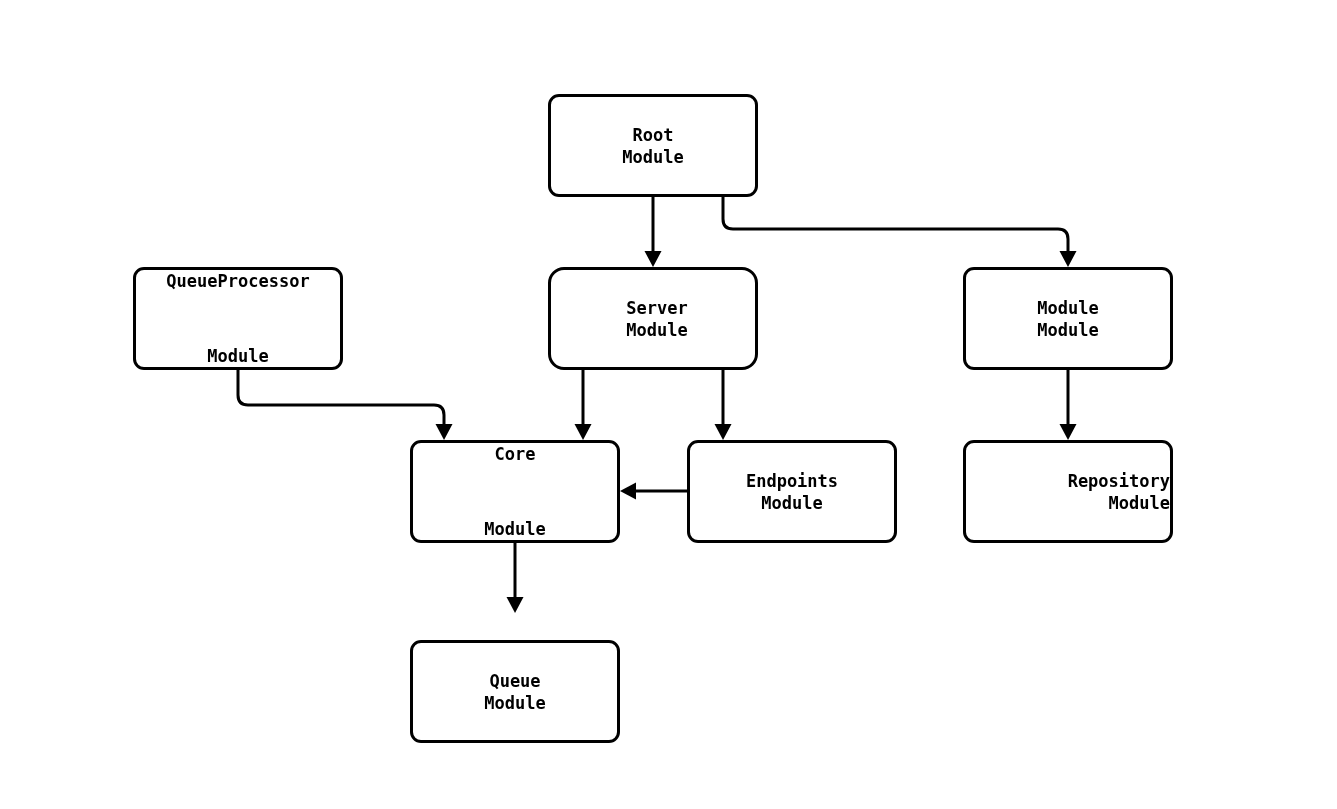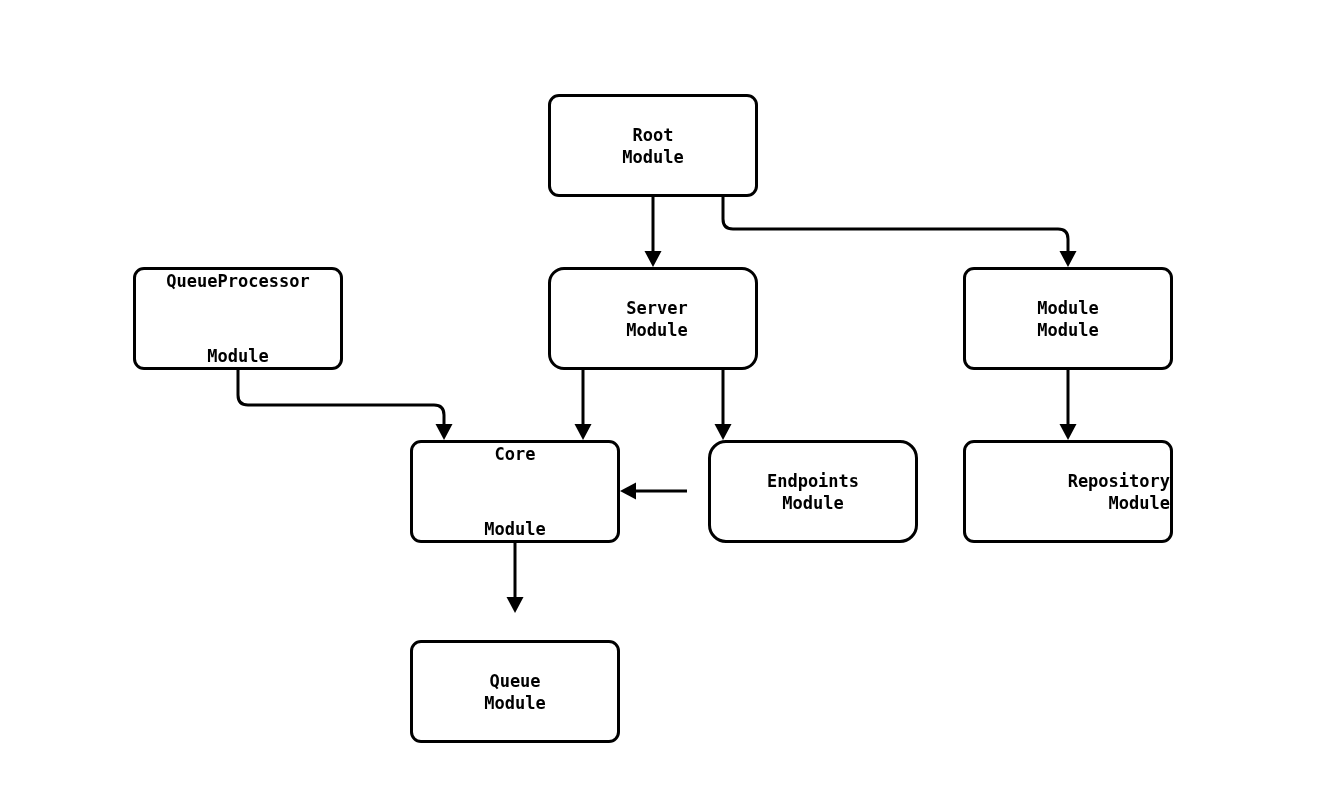--- a/index.html
+++ b/index.html
@@ -95,21 +95,21 @@
   <div class="node" style="left: 963px; top: 267px; width: 210px; height: 103px; border-color: rgb(0, 0, 0); border-width: 3px; border-radius: 11px;">
     <span class="node-line">Module</span>
     <span class="node-line">Module</span>
   </div>
 
   <div class="node" style="left: 410px; top: 440px; width: 210px; height: 103px; border-color: rgb(0, 0, 0); border-width: 3px; border-radius: 11px; justify-content: space-between;">
     <span class="node-line">Core</span>
     <span class="node-line">Module</span>
   </div>
 
-  <div class="node" style="left: 708px; top: 440px; width: 210px; height: 103px; border-color: rgb(0, 0, 0); border-width: 3px; border-radius: 18px;">
+  <div class="node" style="left: 687px; top: 440px; width: 210px; height: 103px; border-color: rgb(0, 0, 0); border-width: 3px; border-radius: 11px;">
     <span class="node-line">Endpoints</span>
     <span class="node-line">Module</span>
   </div>
 
   <div class="node" style="left: 963px; top: 440px; width: 210px; height: 103px; border-color: rgb(0, 0, 0); border-width: 3px; border-radius: 11px; align-items: flex-end;">
     <span class="node-line">Repository</span>
     <span class="node-line">Module</span>
   </div>
 
   <div class="node" style="left: 410px; top: 640px; width: 210px; height: 103px; border-color: rgb(0, 0, 0); border-width: 3px; border-radius: 11px;">

